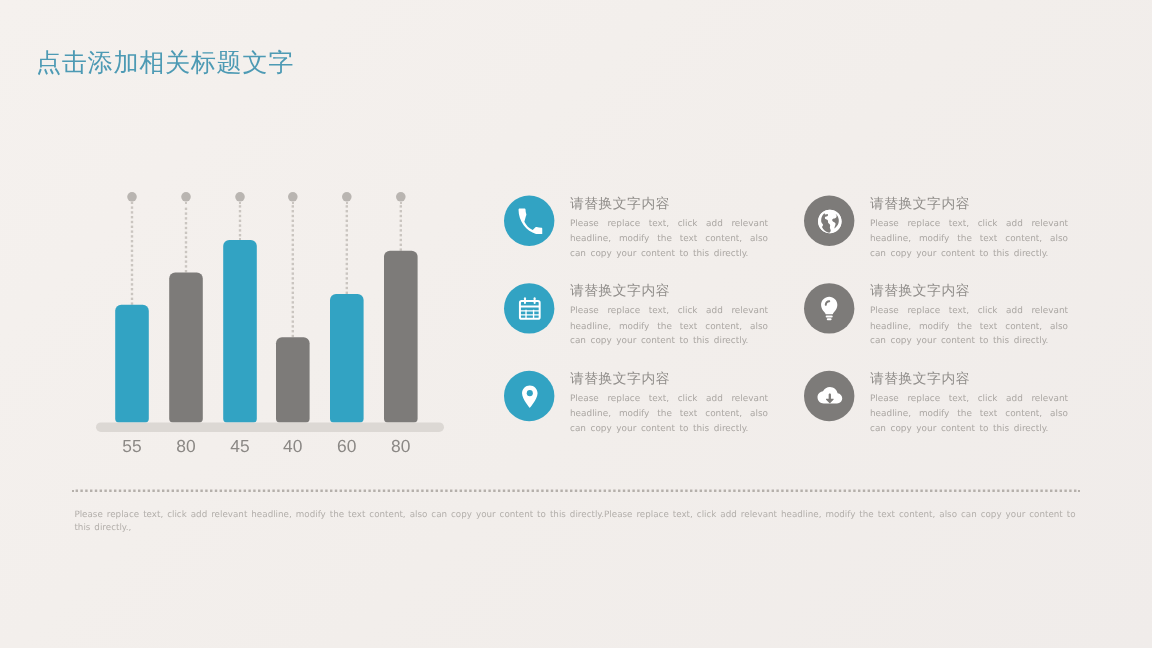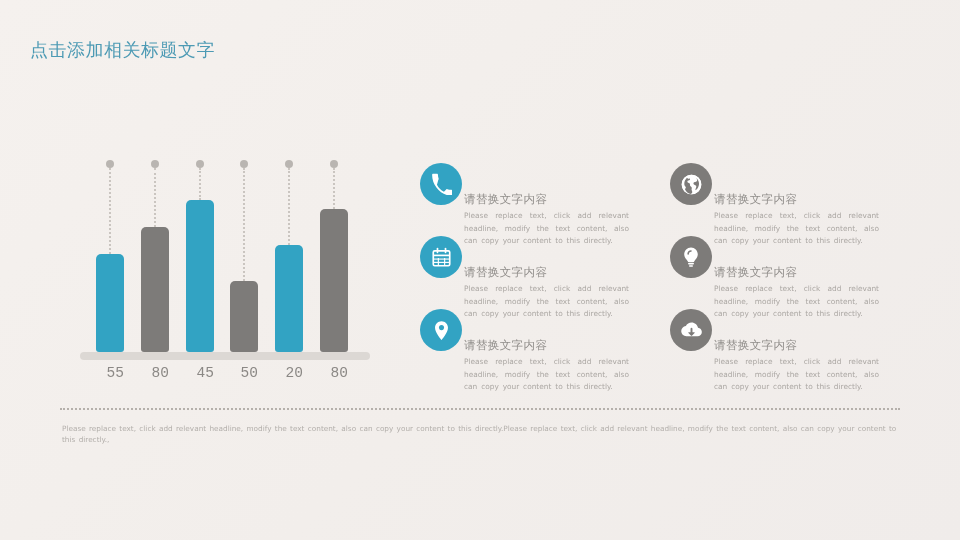--- a/index.html
+++ b/index.html
@@ -18,21 +18,21 @@
     position: absolute;
     inset: 0;
     background: linear-gradient(135deg, #f5f1ee 0%, #f2eeeb 55%, #f0ecea 100%);
   }
 
   
   .title {
     position: absolute;
     left: 30px;
     top: 38px;
-    font-size: 18px;
+    font-size: 21px;
     letter-spacing: 0.5px;
     color: #4d9ab4;
     font-family: Liberation Serif, serif;
     white-space: nowrap;
   }
 
   
   .chart {
     position: absolute;
     left: 88px;
@@ -91,24 +91,24 @@
   .axis-labels {
     position: absolute;
     left: 0;
     top: 205px;
     width: 268px;
     height: 22px;
   }
   .axis-label {
     position: absolute;
     width: 28px;
-    text-align: right;
+    text-align: center;
     font-size: 14.5px;
     color: #8b8885;
-    font-family: Liberation Mono, monospace;
+    font-family: Liberation Sans, sans-serif;
   }
 
   
   .features {
     position: absolute;
     left: 420px;
     top: 163px;
     width: 480px;
     height: 225px;
   }
@@ -126,24 +126,23 @@
     border-radius: 50%;
     display: flex;
     align-items: center;
     justify-content: center;
   }
   .f-icon.teal { background: #32a3c3; }
   .f-icon.gray { background: #7d7b79; }
   .f-icon svg { display: block; }
   .f-body {
     position: absolute;
-    left: 44px;
+    left: 55px;
     top: -1px;
     width: 165px;
-    margin-top: 30px;
   }
   .f-head {
     font-size: 11.5px;
     color: #908d8a;
     font-family: "DejaVu Sans", sans-serif;
     letter-spacing: 0.4px;
     margin-bottom: 3px;
   }
   .f-text {
     font-size: 7.4px;
@@ -213,22 +212,22 @@
           <div class="dot"></div>
           <div class="stem" style="height: 41px;"></div>
           <div class="bar gray" title="80" style="height: 143px; background: rgb(125, 123, 121);"></div>
         </div>
       </div>
     <div class="baseline"></div>
     <div class="axis-labels" id="axis-labels">
         <div class="axis-label" style="left: 8px;">55</div>
         <div class="axis-label" style="left: 53px;">80</div>
         <div class="axis-label" style="left: 98px;">45</div>
-        <div class="axis-label" style="left: 142px;">50</div>
-        <div class="axis-label" style="left: 187px;">20</div>
+        <div class="axis-label" style="left: 142px;">40</div>
+        <div class="axis-label" style="left: 187px;">60</div>
         <div class="axis-label" style="left: 232px;">80</div>
       </div>
   </div>
 
   <div class="features" id="features">
       <div class="feature" style="left: 0px; top: 0px;">
         <div class="f-icon teal">
           <svg width="22" height="22" viewBox="0 0 24 24" fill="#fff">
             <path d="M6.6 10.8c1.7 3.4 4.2 5.9 7.6 7.6l2.5-2.5c.3-.3.8-.4 1.2-.3 1.3.4 2.7.7 4.1.7.7 0 1.2.5 1.2 1.2v4c0 .7-.5 1.2-1.2 1.2C11.5 22.7 1.3 12.5 1.3 0c0-.7.5-1.2 1.2-1.2h4C7.2-1.2 7.7-.7 7.7 0c0 1.4.2 2.8.7 4.1.1.4 0 .9-.3 1.2L6.6 10.8z" transform="translate(1 2)"></path>
           </svg>

